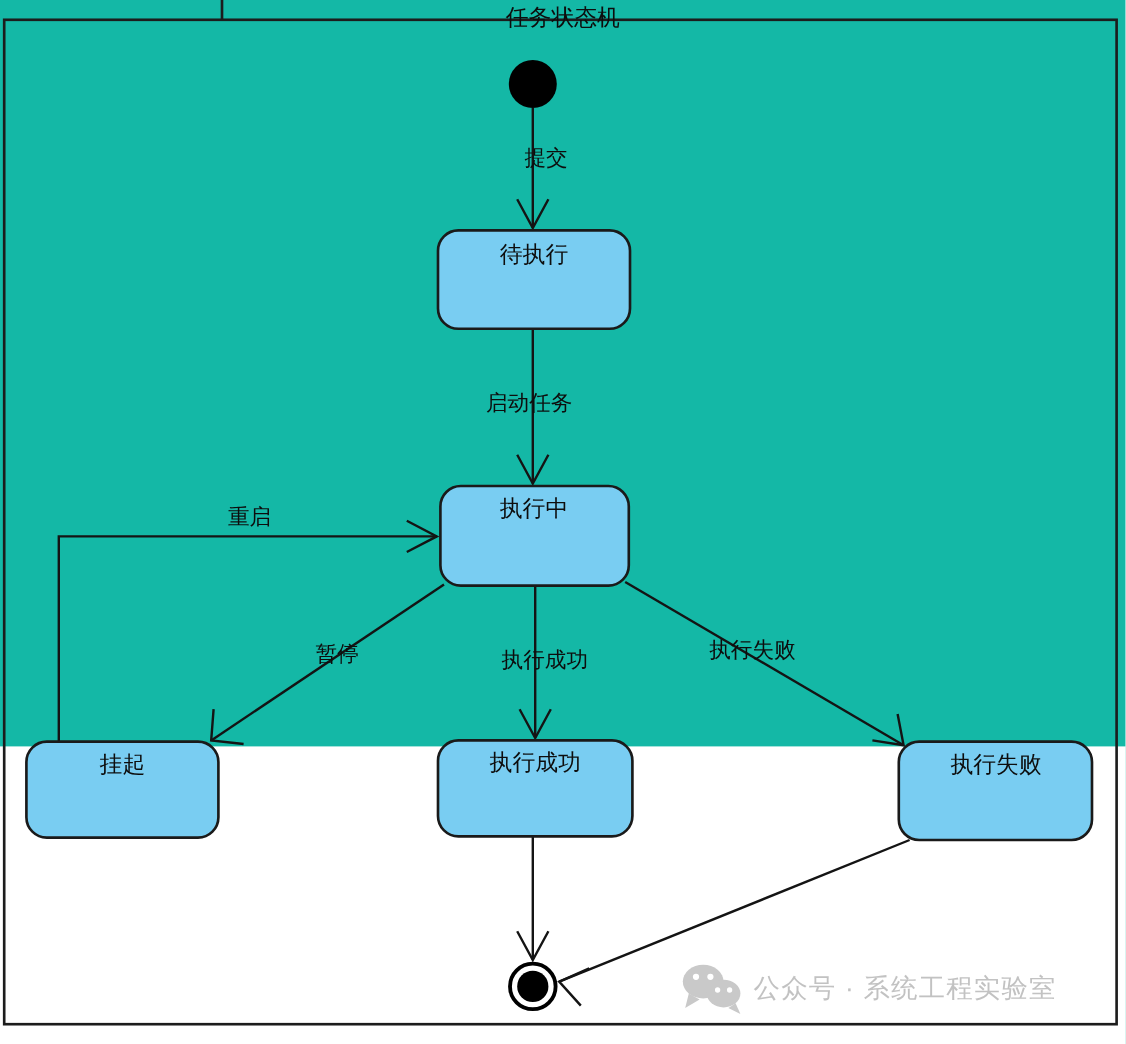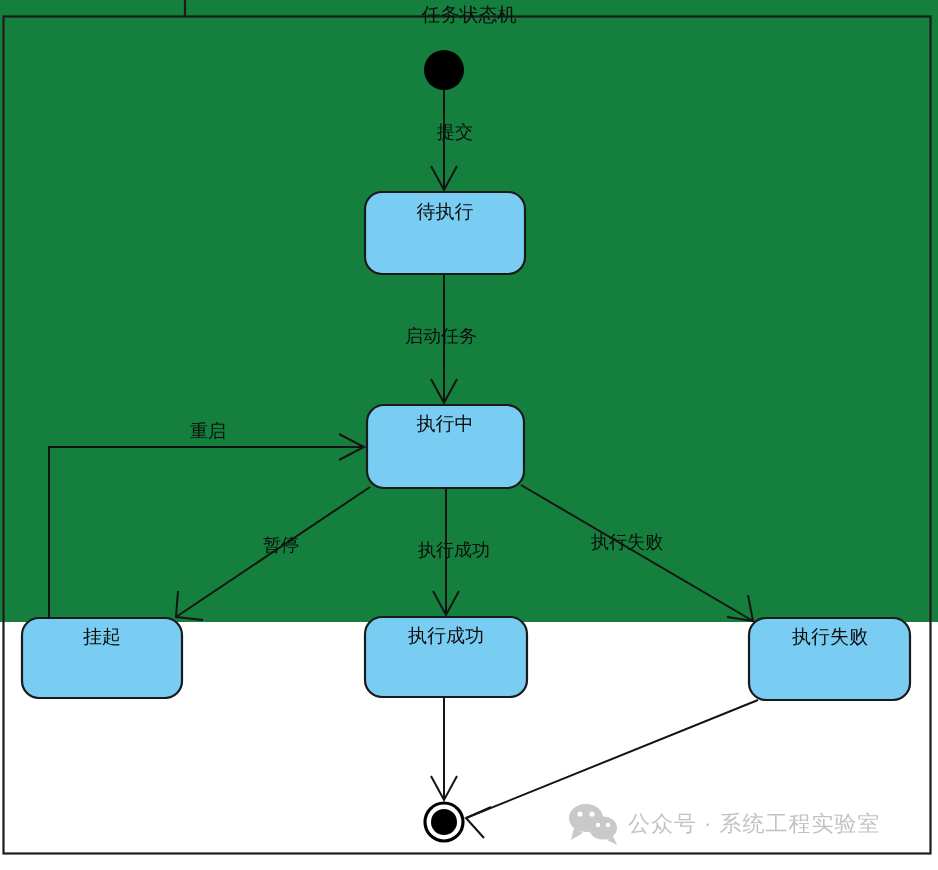--- a/index.html
+++ b/index.html
@@ -10,21 +10,21 @@
   body {
     width: 938px;
     height: 870px;
     font-family: "Liberation Sans", "DejaVu Sans", sans-serif;
     overflow: hidden;
   }
   #canvas {
     position: relative;
     width: 938px;
     height: 622px;
-    background: #15803d;
+    background: #14b8a6;
   }
   svg#diagram {
     position: absolute;
     top: 0;
     left: 0;
     width: 938px;
     height: 870px;
     display: block;
   }
   .frame-line {

